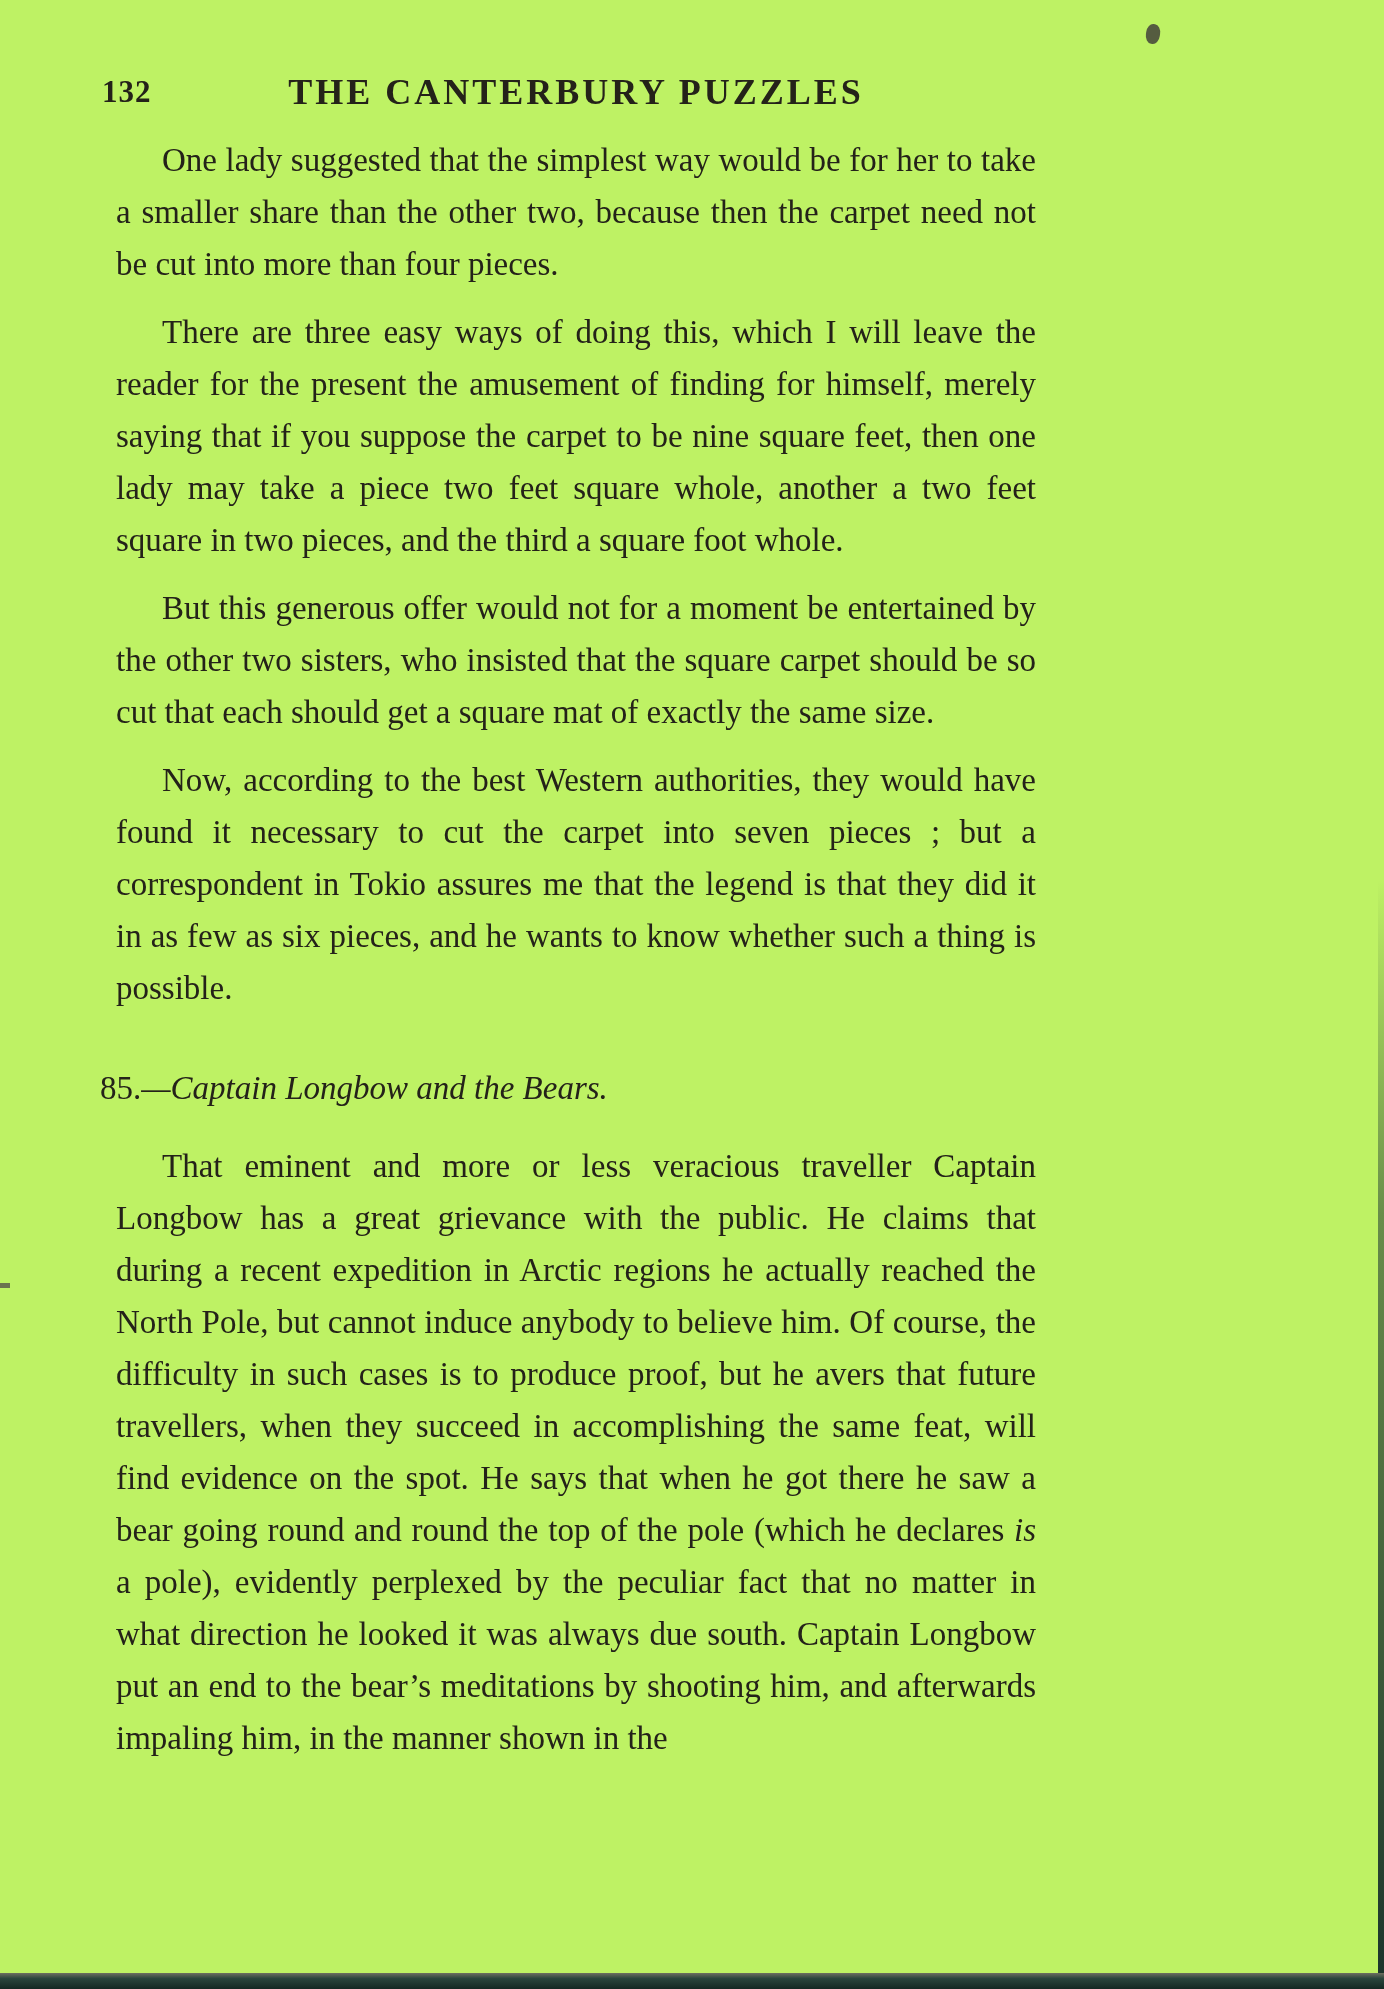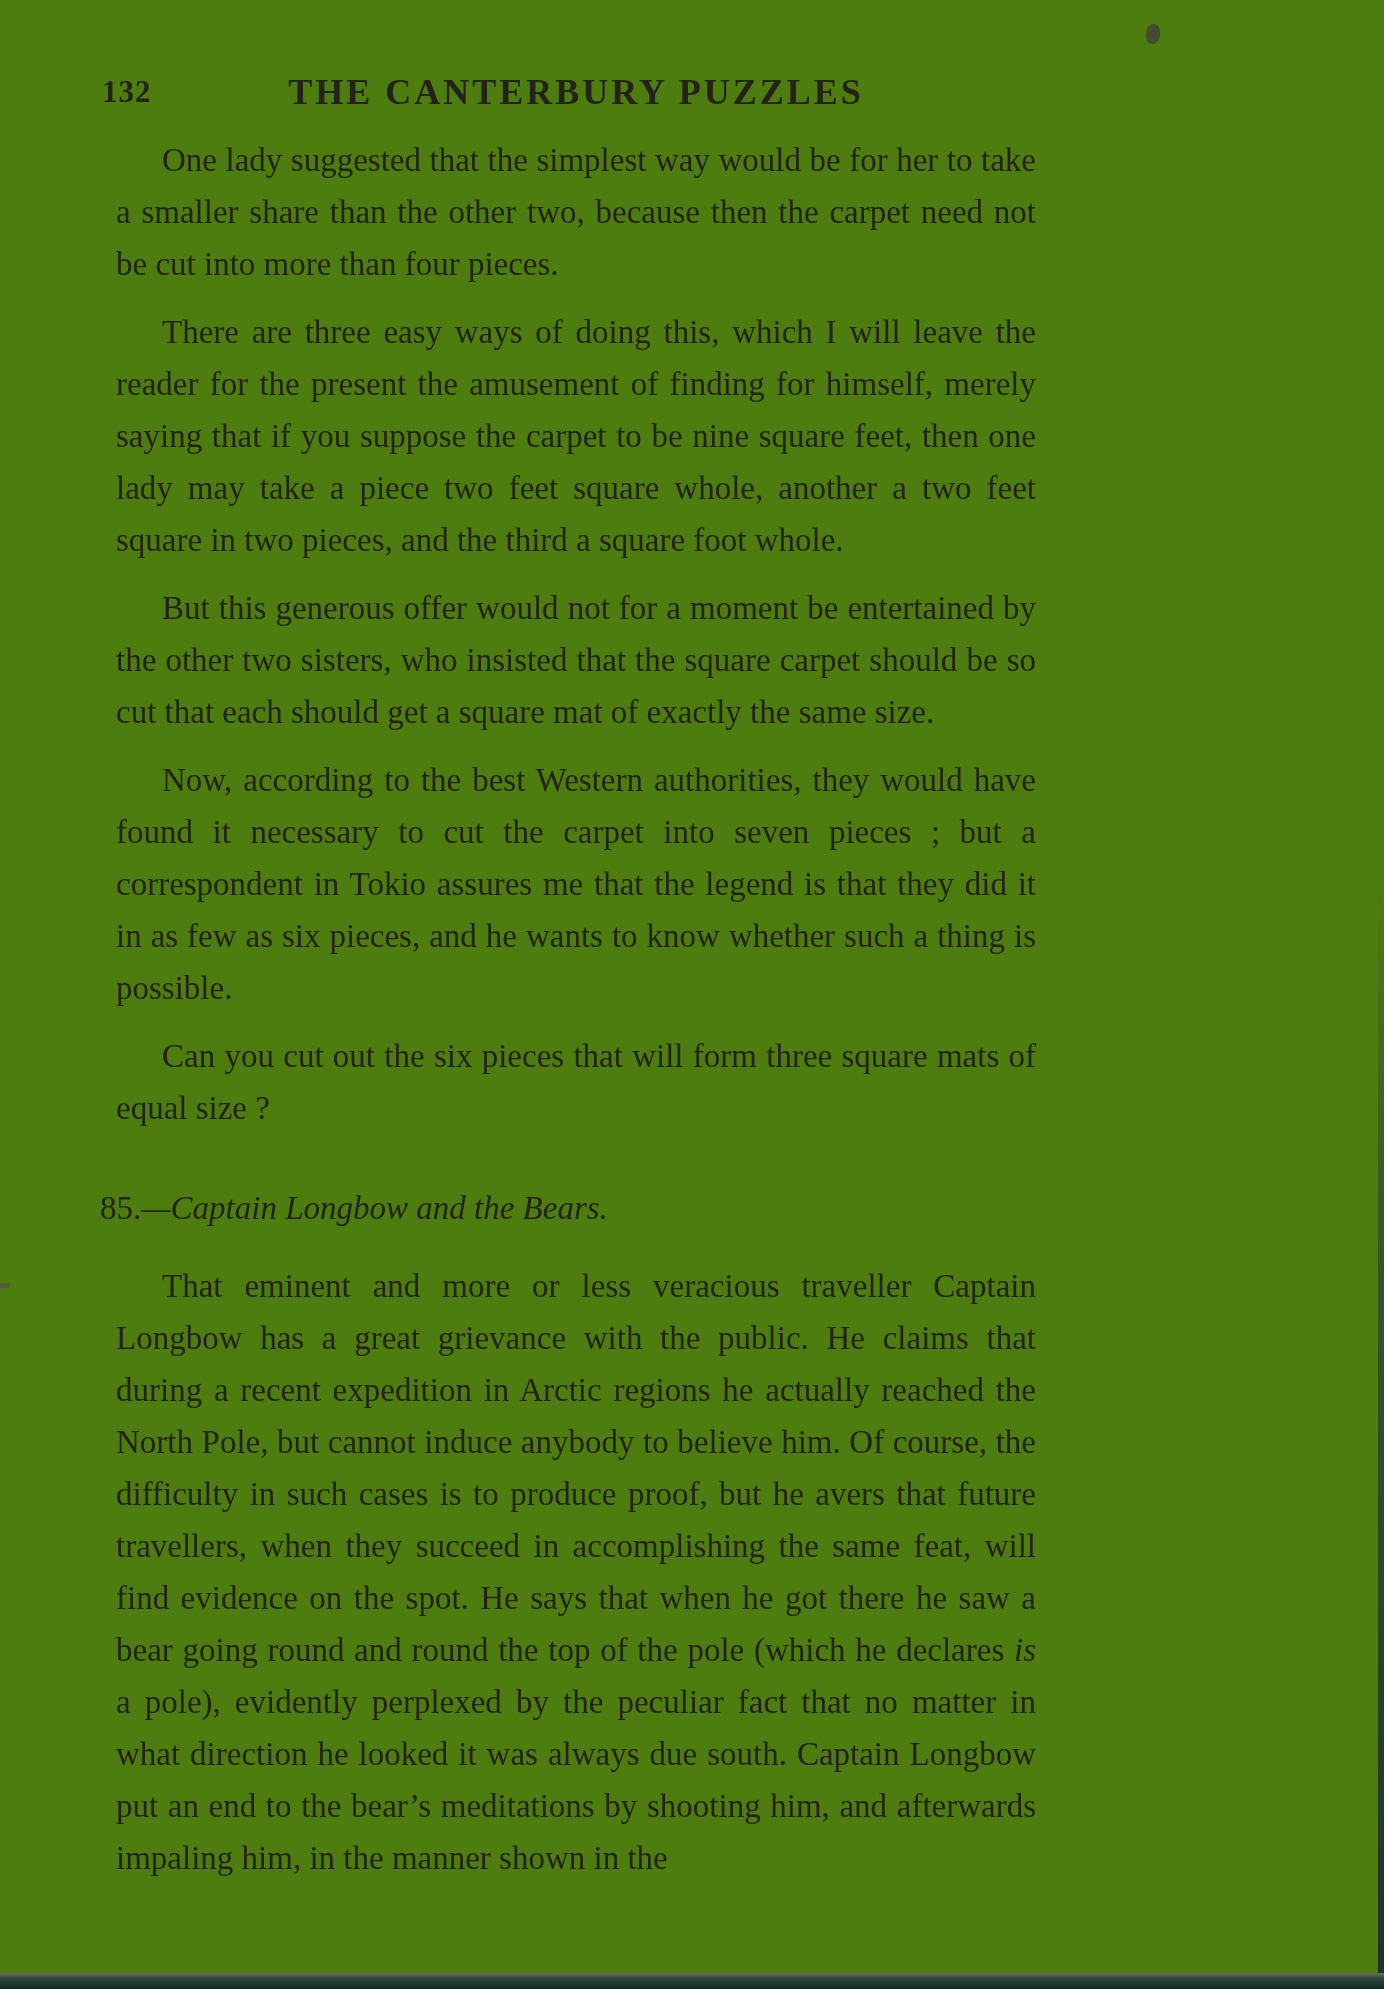--- a/index.html
+++ b/index.html
@@ -2,21 +2,21 @@
 <html><head>
 <meta charset="utf-8">
 <style>
   html, body { margin: 0; padding: 0; }
   body { background: #e9e5d5; }
 
   .page {
     position: relative;
     width: 1384px;
     height: 1989px;
-    background: #4d7c0f;
+    background: #bef264;
     overflow: hidden;
     font-family: "Liberation Serif", "DejaVu Serif", serif;
     color: #242219;
   }
 
   .content {
     position: absolute;
     left: 100px;
     top: 50px;
     width: 952px;
@@ -121,21 +121,20 @@
 
       <p>One lady suggested that the simplest way would be for her to take a smaller share than the other two, because then the carpet need not be cut into more than four pieces.</p>
 
       <p>There are three easy ways of doing this, which I will leave the reader for the present the amusement of finding for himself, merely saying that if you suppose the carpet to be nine square feet, then one lady may take a piece two feet square whole, another a two feet square in two pieces, and the third a square foot whole.</p>
 
       <p>But this generous offer would not for a moment be entertained by the other two sisters, who insisted that the square carpet should be so cut that each should get a square mat of exactly the same size.</p>
 
       <p>Now, according to the best Western authorities, they would have found it necessary to cut the carpet into seven pieces ; but a correspondent in Tokio assures me that the legend is that they did it in as few as six pieces, and he wants to know whether such a thing is possible.</p>
 
 
-      <p>Can you cut out the six pieces that will form three square mats of equal size ?</p>
 
       <h2 class="section-heading">
         <span class="heading-number">85.</span><em>—Captain Longbow and the Bears.</em>
       </h2>
 
       <p>
         <span>That eminent and more or less veracious traveller Captain Longbow has a great grievance with the public. He claims that during a recent expedition in Arctic regions he actually reached the North Pole, but cannot induce anybody to believe him. Of course, the difficulty in such cases is to produce proof, but he avers that future travellers, when they succeed in accomplishing the same feat, will find evidence on the spot. He says that when he got there he saw a bear going round and round the top of the pole (which he declares </span><em>is</em><span> a pole), evidently perplexed by the peculiar fact that no matter in what direction he looked it was always due south. Captain Longbow put an end to the bear’s meditations by shooting him, and afterwards impaling him, in the manner shown in the</span>
       </p>
 
     </div>

